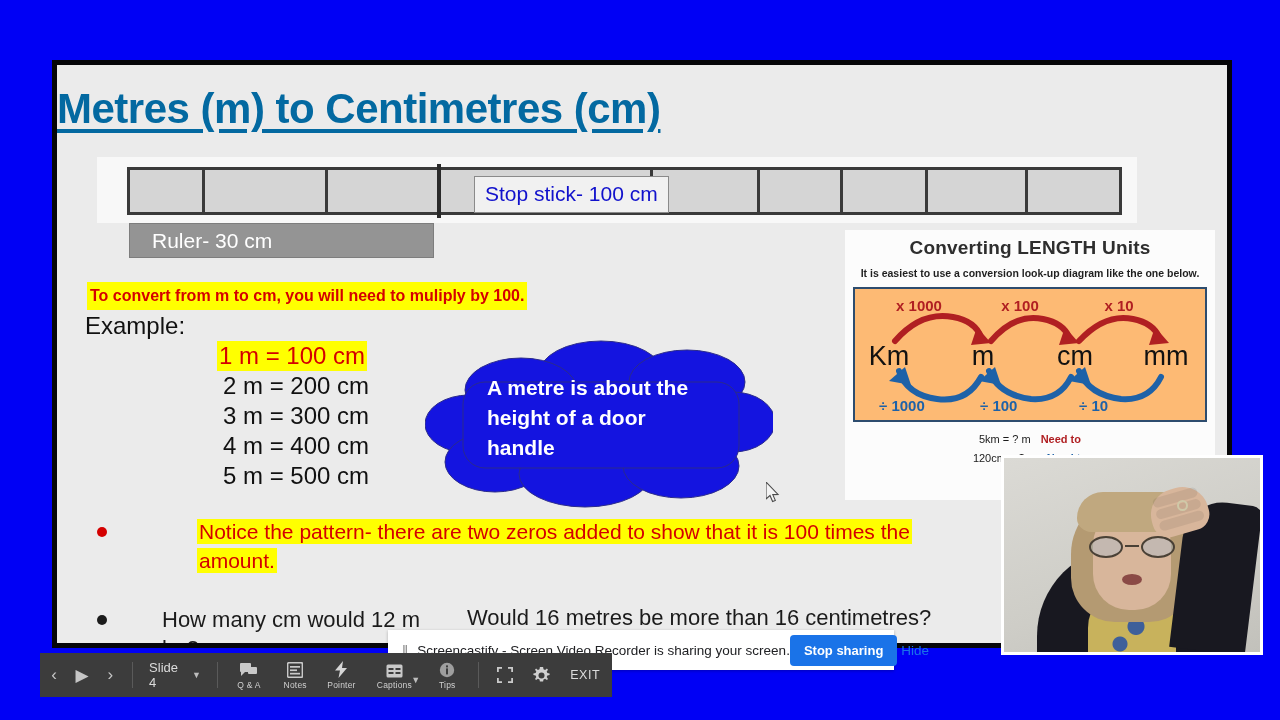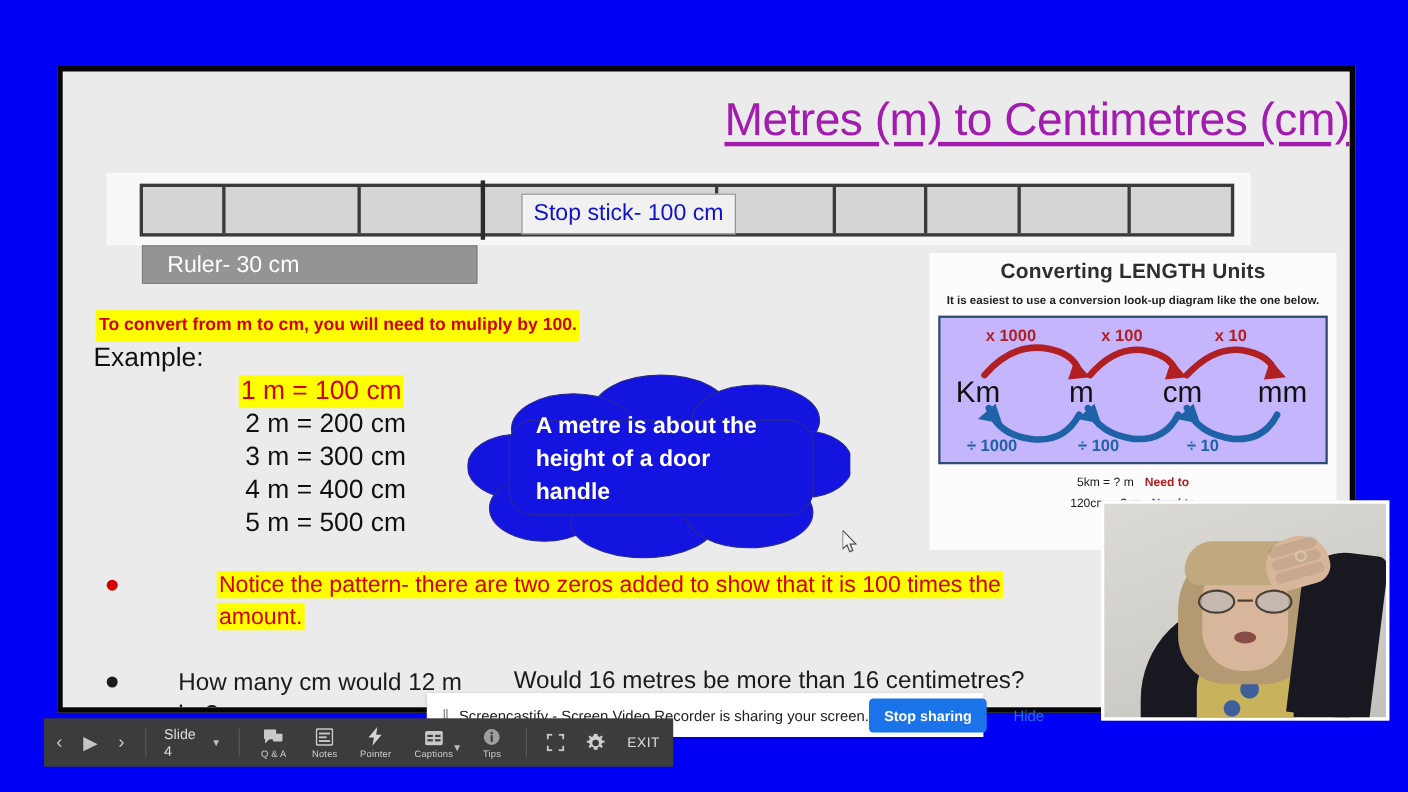--- a/index.html
+++ b/index.html
@@ -30,23 +30,23 @@
     box-sizing: border-box;
     overflow: hidden;
   }
 
   
   #slide-title {
     position: absolute;
     left: 0;
     top: 20px;
     width: 100%;
-    text-align: right;
-    color: #a21caf;
-    font-weight: normal;
+    text-align: left;
+    color: #0369a1;
+    font-weight: bold;
     font-size: 42px;
     letter-spacing: -0.5px;
     text-decoration: underline;
     text-underline-offset: 6px;
     text-decoration-thickness: 4px;
     white-space: nowrap;
   }
 
   
   #metrestick-wrap {
@@ -197,21 +197,21 @@
     font-weight: bold;
     font-size: 10.5px;
     color: #1f1f1f;
   }
   #length-box {
     position: absolute;
     left: 8px; top: 57px;
     width: 354px; height: 135px;
     border: 2px solid #2d4c6e;
     box-sizing: border-box;
-    background: #c4b5fd;
+    background: #fdba74;
   }
   .mul-label {
     position: absolute;
     top: 8px;
     font-weight: bold;
     font-size: 15px;
     color: #b01f22;
     text-align: center;
     width: 80px;
   }
@@ -475,21 +475,21 @@
     margin-left: auto;
     background: #1a73e8;
     color: #ffffff;
     font-size: 13px;
     font-weight: bold;
     padding: 8px 14px;
     border-radius: 4px;
     white-space: nowrap;
   }
   #hide-btn {
-    margin-left: 24px;
+    margin-left: 4px;
     color: #1a73e8;
     font-size: 13.5px;
     white-space: nowrap;
     text-align: right;
   }
 
   
   #toolbar {
     position: absolute;
     left: 40px;

